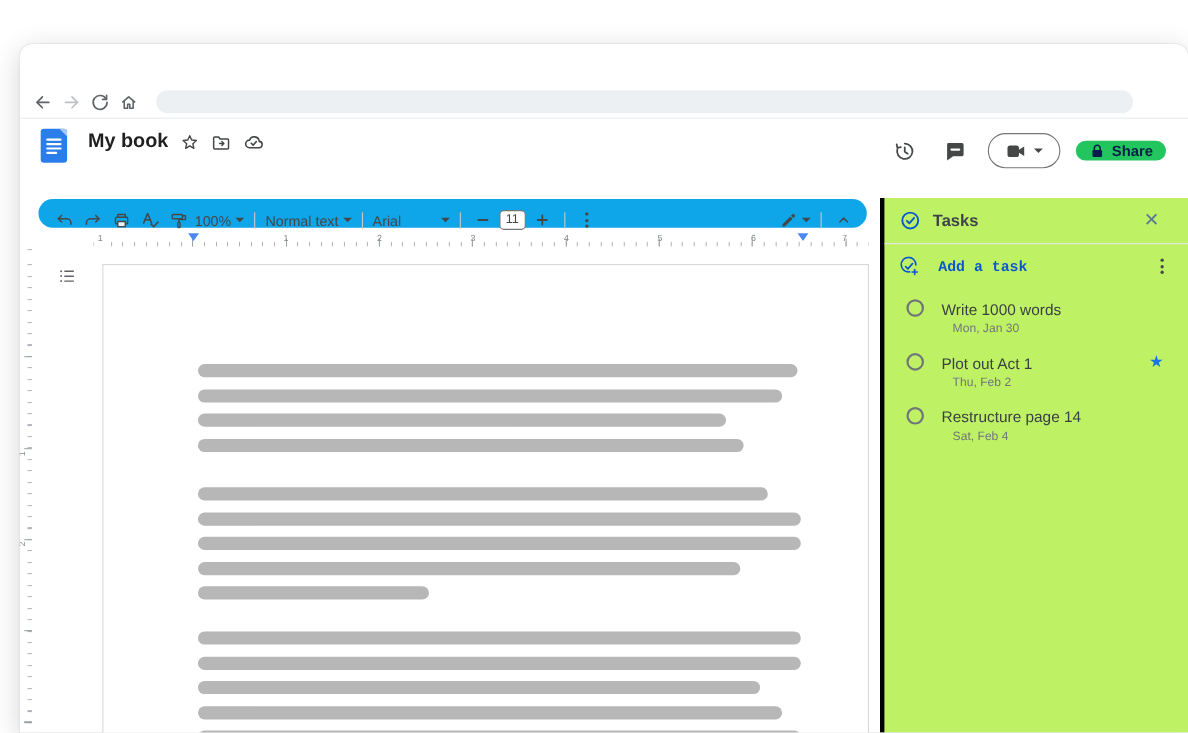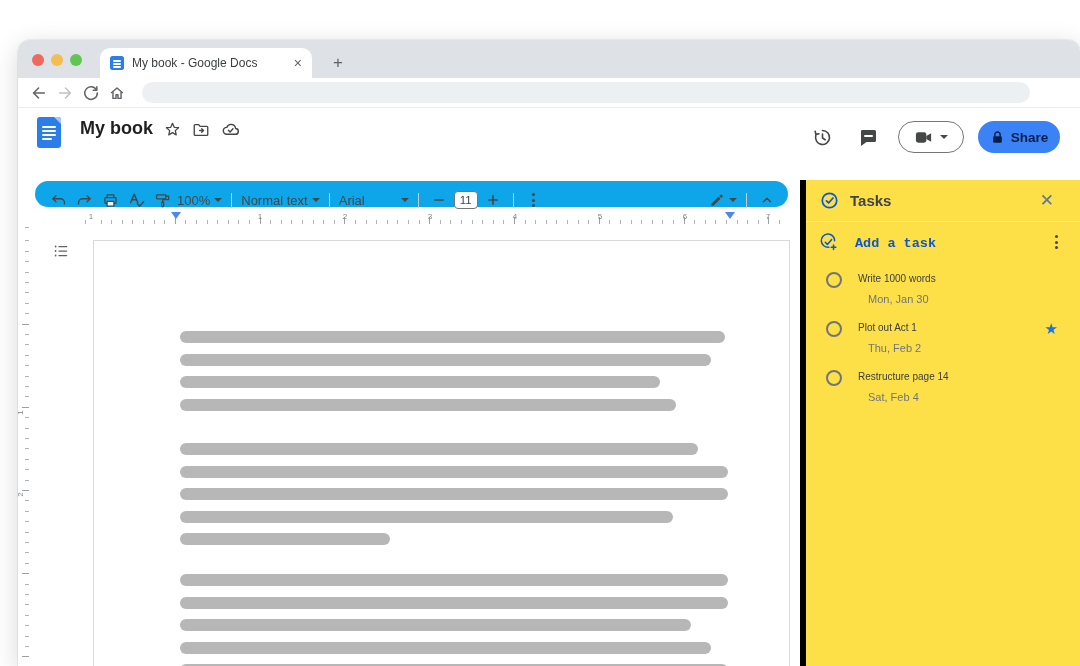--- a/index.html
+++ b/index.html
@@ -42,21 +42,21 @@
   .doc-title { position:absolute; left:62px; top:78px; font-size:18px; color:#1f1f1f;font-weight:bold; }
   .title-icons { position:absolute; left:146px; top:80px; display:flex; gap:11px; align-items:center; }
   .menubar { position:absolute; left:62px; top:103px; display:flex; gap:17px;
     font-size:13.5px; color:#1f1f1f; }
   .menubar span { cursor:default; }
 
   .hdr-right { position:absolute; top:81px; left:788px; display:flex; align-items:center; gap:14px; }
   .icbtn { width:32px; height:32px; display:flex; align-items:center; justify-content:center; }
   .campill { width:66px; height:32px; border:1px solid #747775; border-radius:16px;
     display:flex; align-items:center; justify-content:center; gap:7px; background:#fff; }
-  .share { width:82px; height:32px; border-radius:16px; background:#3b82f6;
+  .share { width:82px; height:18px; border-radius:16px; background:#22c55e;
     display:flex; align-items:center; justify-content:center; gap:6px; }
   .share span { font-size:13.5px; font-weight:bold; color:#041e49; }
   .caret { width:0; height:0; border-left:4px solid transparent; border-right:4px solid transparent;
     border-top:4.5px solid #444746; }
 
   
   .toolbar { position:absolute; left:17px; top:141px; width:753px; height:26px;
     background:#0ea5e9; border-radius:13px; display:flex; align-items:center;
     padding:12px 10px 0 12px; gap:4px; }
   .tbtn { height:22px; min-width:22px; display:flex; align-items:center; justify-content:center; gap:4px; }
@@ -92,60 +92,45 @@
 
   .outline-btn { position:absolute; left:32px; top:200px; width:22px; height:22px;
     display:flex; align-items:center; justify-content:center; }
 
   
   .page { position:absolute; left:75px; top:200px; width:697px; height:480px;
     background:#fff; border:1px solid #d8d9dc; border-bottom:none; }
   .bar { position:absolute; left:86px; height:12px; border-radius:6px; background:#b7b7b7; }
 
   
-  .tasks { position:absolute; left:782px; top:140px; right:0; bottom:0; background:#fde047;
-    border-left:6px solid #000000; }
+  .tasks { position:absolute; left:782px; top:140px; right:0; bottom:0; background:#bef264;
+    border-left:4px solid #000000; }
   .tasks-head { position:absolute; left:0; top:0; right:0; height:42px;
     border-bottom:1px solid #e3e5e8; }
   .tasks-logo { position:absolute; left:14px; top:11px; }
   .tasks-title { position:absolute; left:44px; top:12px; font-size:15px; font-weight:bold; color:#3f4349; }
   .tasks-close { position:absolute; right:26px; top:10px; font-size:17px; color:#5c7892; }
   .addrow { position:absolute; left:0; top:42px; right:0; height:40px;font-family:Liberation Mono, monospace; }
   .addrow .add-ic { position:absolute; left:13px; top:11px; }
   .addrow .add-label { position:absolute; left:49px; top:14px; font-size:13.5px; font-weight:bold; color:#0b57d0; }
   .addrow .kebab { position:absolute; right:22px; top:13px; }
   .trow { position:absolute; left:0; right:0; height:49px; }
   .tcircle { position:absolute; left:20px; top:6px; width:16px; height:16px;
     border:2px solid #70757a; border-radius:50%; }
-  .ttitle { position:absolute; left:52px; top:7px; font-size:10px; color:#3c4043; }
+  .ttitle { position:absolute; left:52px; top:7px; font-size:14px; color:#3c4043; }
   .tdate { position:absolute; left:62px; top:27px; font-size:11px; color:#70757a; }
   .tstar { position:absolute; right:22px; top:5px; font-size:15px; color:#1a73e8; }
 
   svg { display:block; }
 </style>
 </head>
 <body>
 
 <div class="window">
 
-  <div class="tabstrip">
-    <span class="tl c"></span>
-    <span class="tl m"></span>
-    <span class="tl z"></span>
-    <div class="tab">
-      <span class="doc-glyph" style="width:14px;height:14px;">
-        <i style="top:4px"></i>
-          <i style="top:7px"></i>
-          <i style="top:10px"></i>
-      </span>
-      <span class="tab-title">My book - Google Docs</span>
-      <span class="tab-close">×</span>
-    </div>
-    <div class="newtab">+</div>
-  </div>
 
   <div class="navbar">
     <span class="navbtn">
       <svg width="18" height="18" viewBox="0 0 20 20" fill="none" stroke="#5f6368" stroke-width="1.7" stroke-linecap="round" stroke-linejoin="round">
           <path d="M16 10 H4.5"></path>
           <path d="M9.5 4.5 L4 10 l5.5 5.5"></path>
         </svg>
     </span>
     <span class="navbtn">
       <svg width="18" height="18" viewBox="0 0 20 20" fill="none" stroke="#bdc1c6" stroke-width="1.7" stroke-linecap="round" stroke-linejoin="round">

